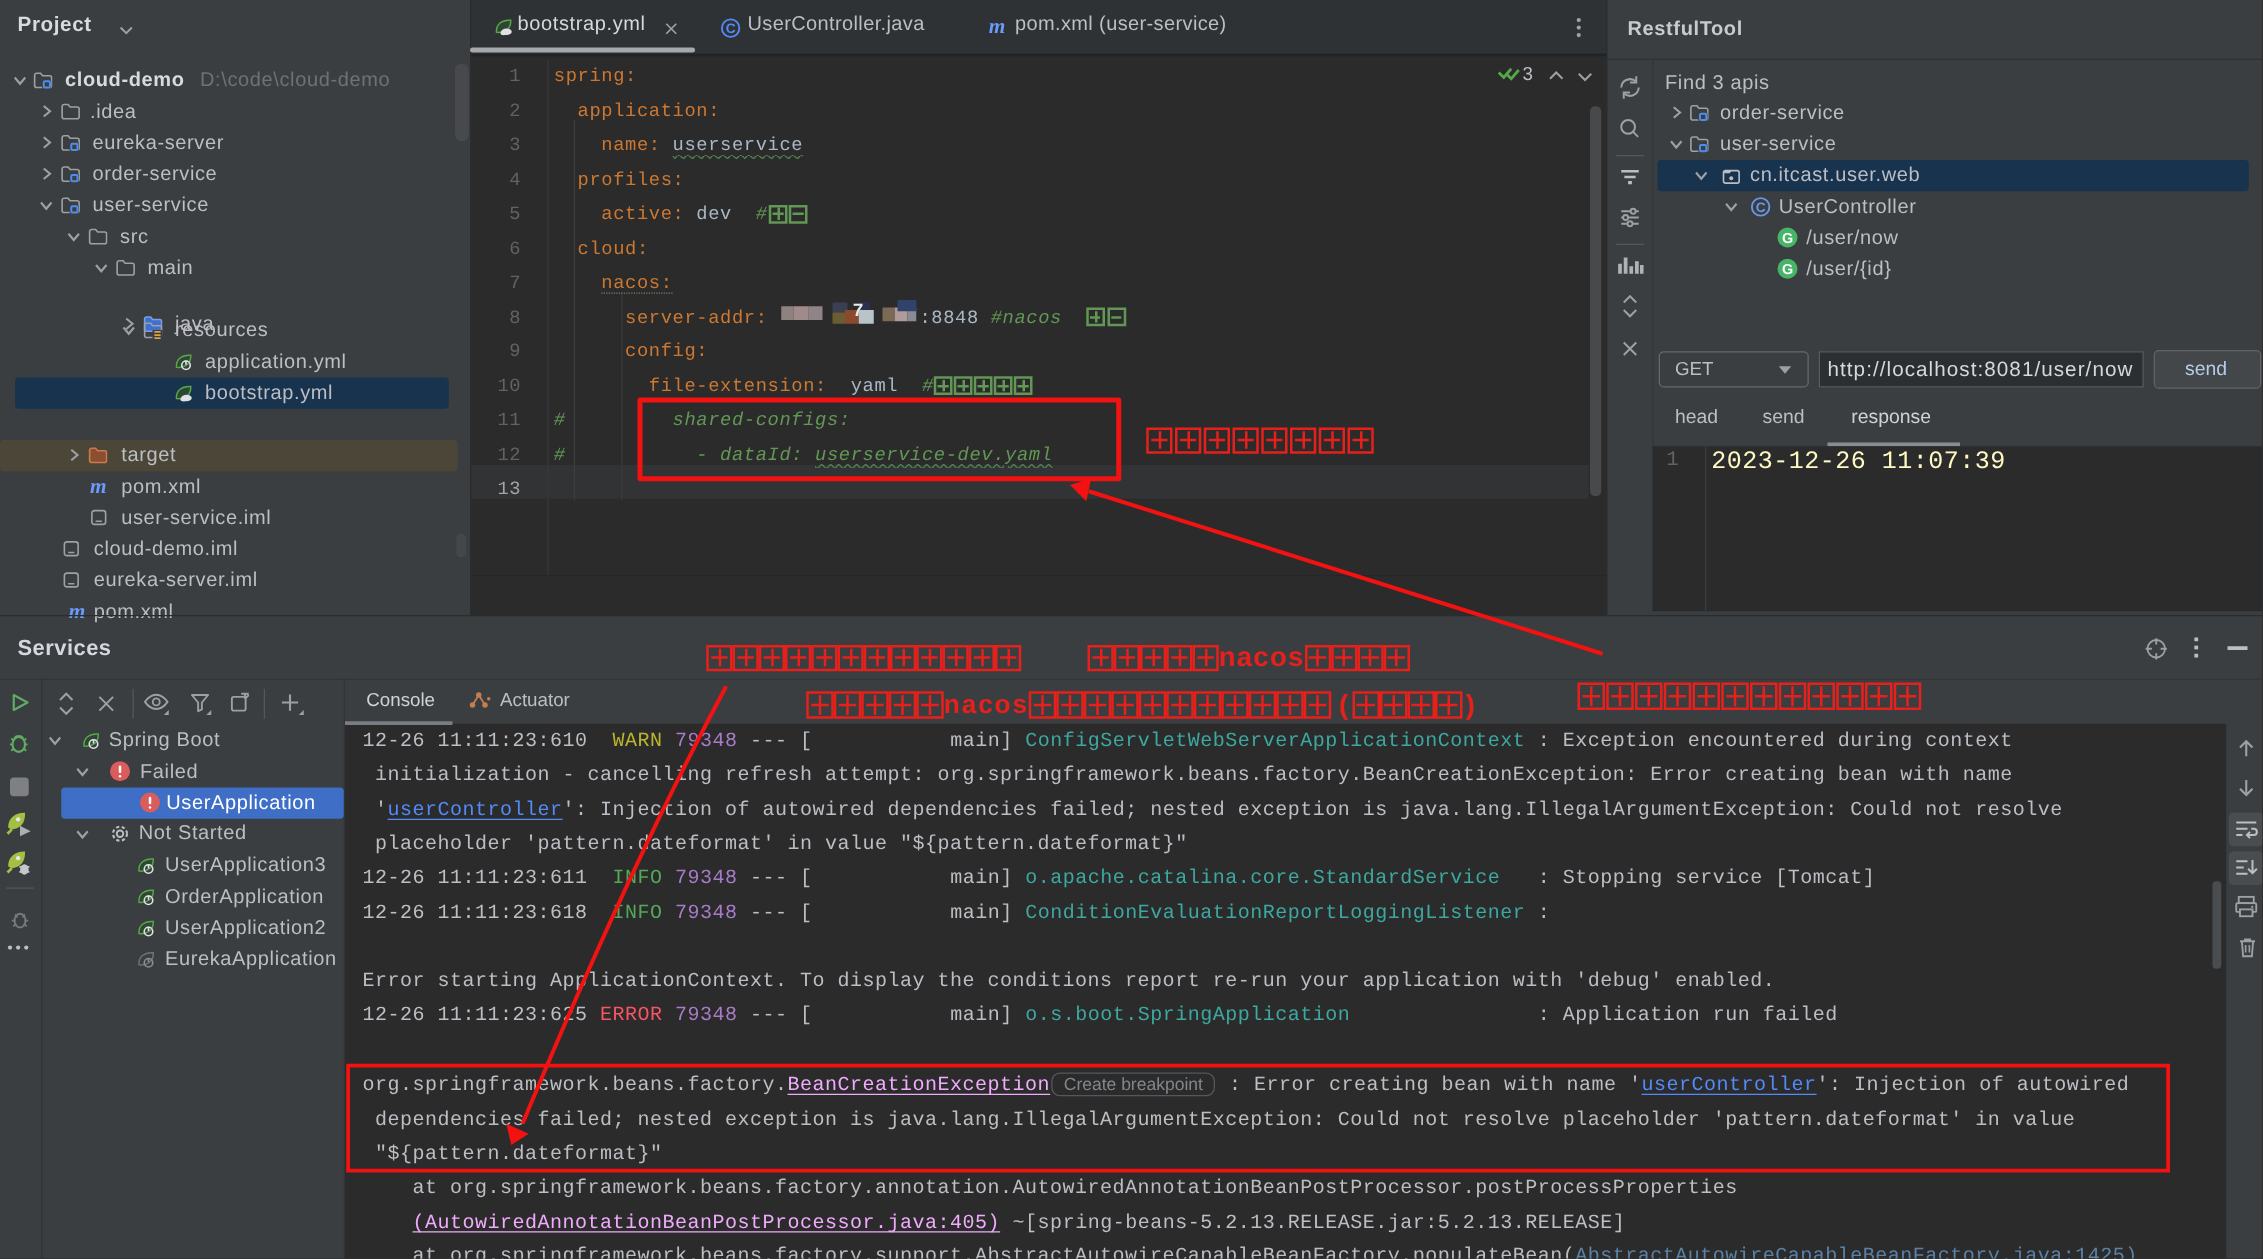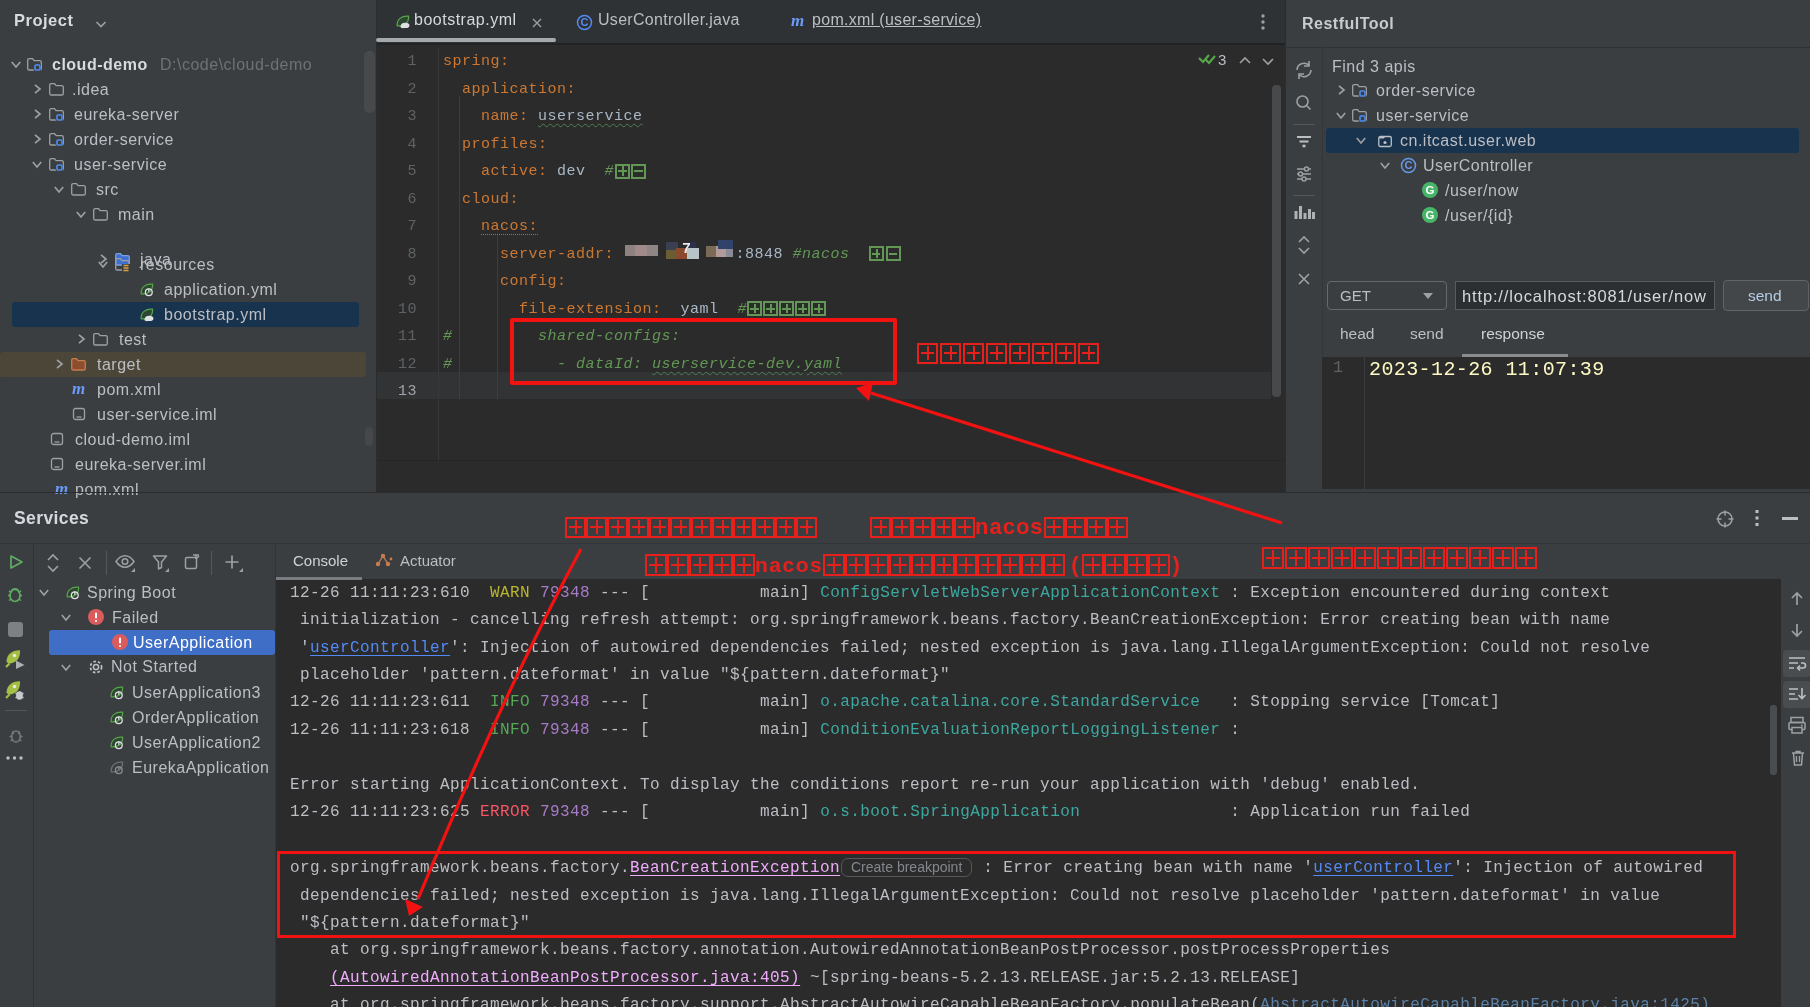--- a/index.html
+++ b/index.html
@@ -143,29 +143,20 @@
     </div>
     <div class="abs" style="left:12px;top:302px;width:347px;height:25px;background:#17334E;border-radius:3px;"></div>
     <div class="row" style="left:0;top:302px;width:1810px;">
       <svg class="abs" style="left:139px;top:4px;" width="17" height="17" viewBox="0 0 17 17">
         <path d="M2.2 12.8C1.6 6.4 6.5 2.6 13.6 3.2c.3 6.7-4.3 10.4-11.4 9.6z" fill="#2F4633" stroke="#57A64A" stroke-width="1.2"></path>
         <ellipse cx="10.2" cy="12.4" rx="4.2" ry="2.6" fill="#DFE1E5"></ellipse>
         <ellipse cx="8" cy="13.4" rx="2.6" ry="1.8" fill="#DFE1E5"></ellipse>
       </svg>
       <span class="abs" style="left:164px;top:0;color:#BCBEC4;font-weight:normal;font-size:16px;letter-spacing:0.5px;">bootstrap.yml</span>
     </div>
-    <div class="row" style="left:0;top:327px;width:1810px;">
-      <svg class="abs" style="left:73px;top:4px;" width="16" height="16" viewBox="0 0 16 16">
-        <path d="M6 3.8l5 4.2-5 4.2" stroke="#9DA0A4" stroke-width="1.7" fill="none"></path>
-      </svg>
-      <svg class="abs" style="left:92px;top:4px;" width="16" height="16" viewBox="0 0 16 16">
-        <path d="M1.7 4.2c0-.9.7-1.6 1.6-1.6h3.2l1.6 2h5.6c.9 0 1.6.7 1.6 1.6v6.2c0 .9-.7 1.6-1.6 1.6H3.3c-.9 0-1.6-.7-1.6-1.6z" stroke="#9DA0A4" stroke-width="1.3" fill="none"></path>
-      </svg>
-      <span class="abs" style="left:119px;top:0;color:#BCBEC4;font-weight:normal;font-size:16px;letter-spacing:0.5px;">test</span>
-    </div>
     <div class="abs" style="left:0px;top:352px;width:366px;height:25px;background:#4C4639;border-radius:3px;"></div>
     <div class="row" style="left:0;top:352px;width:1810px;">
       <svg class="abs" style="left:51px;top:4px;" width="16" height="16" viewBox="0 0 16 16">
         <path d="M6 3.8l5 4.2-5 4.2" stroke="#9DA0A4" stroke-width="1.7" fill="none"></path>
       </svg>
       <svg class="abs" style="left:70px;top:4px;" width="16" height="16" viewBox="0 0 16 16">
         <path d="M1.7 4.2c0-.9.7-1.6 1.6-1.6h3.2l1.6 2h5.6c.9 0 1.6.7 1.6 1.6v6.2c0 .9-.7 1.6-1.6 1.6H3.3c-.9 0-1.6-.7-1.6-1.6z" stroke="#C87B4E" stroke-width="1.3" fill="#8B4F2F"></path>
       </svg>
       <span class="abs" style="left:97px;top:0;color:#BCBEC4;font-weight:normal;font-size:16px;letter-spacing:0.5px;">target</span>
     </div>
@@ -210,21 +201,21 @@
     <span class="abs" style="left:414px;top:11px;color:#D5D8DC;font-size:16px;letter-spacing:0.5px;">bootstrap.yml</span>
   <svg class="abs" width="12" height="12" style="left:531px;top:17px;">
       <path d="M2 2l8 8M10 2l-8 8" stroke="#9DA0A4" stroke-width="1.4"></path>
     </svg>
   <svg class="abs" style="left:576px;top:14px;" width="17" height="17" viewBox="0 0 17 17">
       <circle cx="8.5" cy="8.5" r="7" stroke="#548AF7" stroke-width="1.5" fill="none"></circle>
       <text x="8.5" y="12.4" font-size="11" font-weight="bold" fill="#548AF7" text-anchor="middle" font-family="Liberation Sans">C</text>
     </svg>
     <span class="abs" style="left:598px;top:11px;font-size:16px;letter-spacing:0.3px;">UserController.java</span>
   <span class="abs" style="left:791px;top:12px;color:#6B9BFA;font-style:italic;font-weight:bold;font-family:'Liberation Serif',serif;font-size:17px;line-height:17px;">m</span>
-    <span class="abs" style="left:812px;top:11px;font-size:16px;letter-spacing:0.3px;text-decoration:underline;">pom.xml (user-service)</span>
+    <span class="abs" style="left:812px;top:11px;font-size:16px;letter-spacing:0.3px;">pom.xml (user-service)</span>
   <svg class="abs" width="16" height="20" style="left:1255px;top:12px;">
       <g fill="#9DA0A4">
         <circle cx="8" cy="4" r="1.7"></circle>
         <circle cx="8" cy="10" r="1.7"></circle>
         <circle cx="8" cy="16" r="1.7"></circle>
       </g>
     </svg>
   <div class="abs" style="left:377px;top:372px;width:894px;height:27px;background:#313335;"></div>
   <div class="abs" style="left:438px;top:48px;width:1px;height:412px;background:#36383A;"></div>
   <div class="abs" style="left:459px;top:96px;width:1px;height:304px;background:#3B3D3F;"></div>

